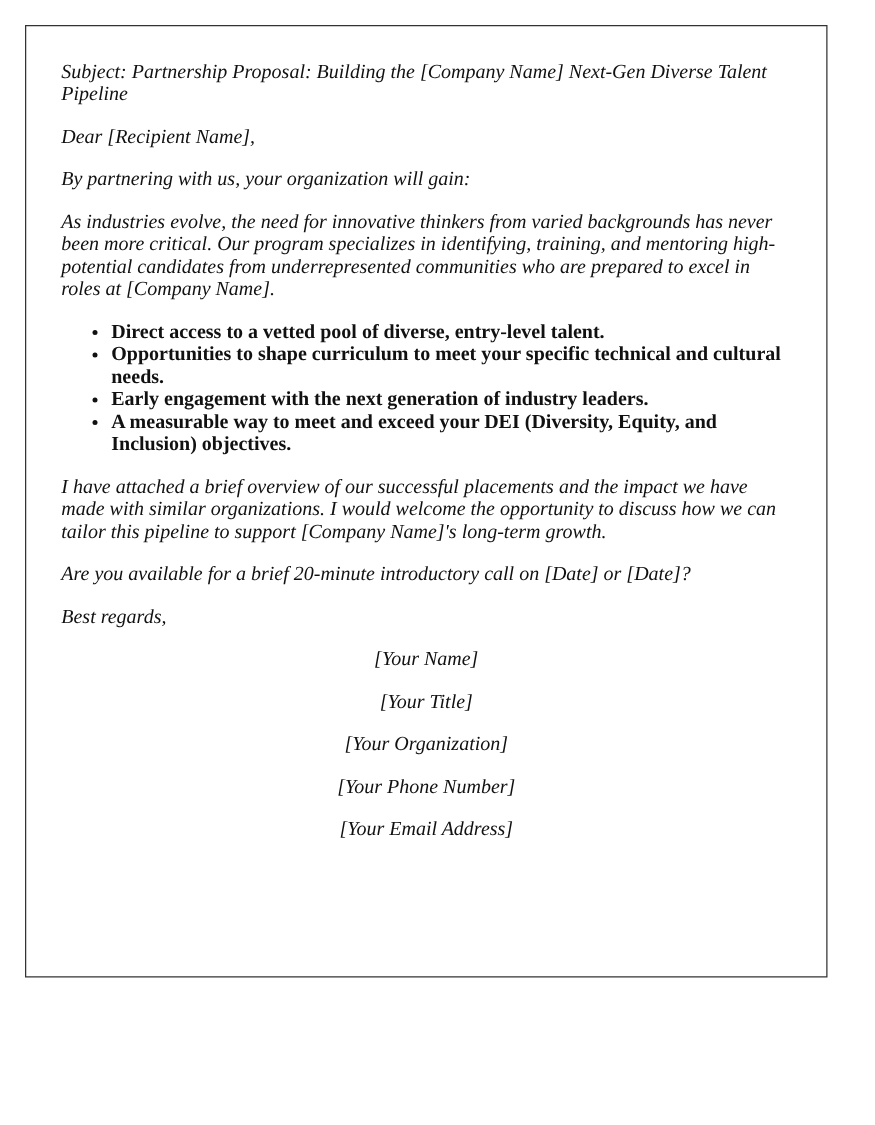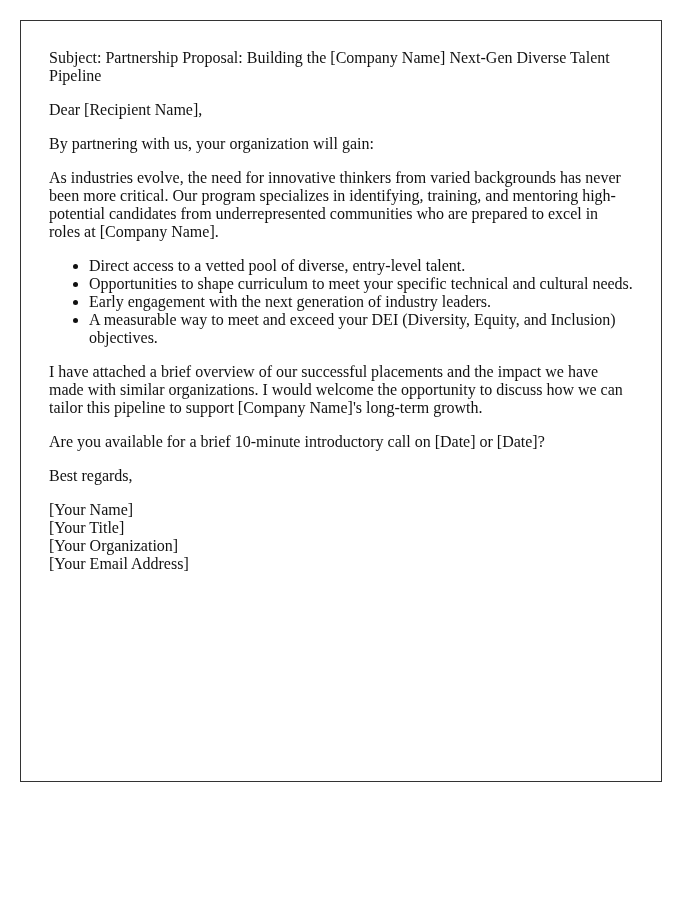--- a/index.html
+++ b/index.html
@@ -23,50 +23,54 @@
       width: 640px;
       height: 760px;
       border: 1px solid #333333;
       box-sizing: content-box;
     }
     .letter-inner {
       padding: 28px 28px 20px 28px;
     }
     p {
       margin: 0 0 16px 0;
+      font-style: italic;
     }
     ul {
       margin: 0 0 16px 0;
       padding-left: 40px;
     }
     ul li {
       margin: 0;
+      font-weight: bold;
     }
     .signature p {
-      margin: 0;
+      margin: 16px;
+      text-align: center;
     }
   </style>
 </head>
 <body>
 
 <div class="letter">
   <div class="letter-inner">
     <p>Subject: Partnership Proposal: Building the [Company Name] Next-Gen Diverse Talent Pipeline</p>
     <p>Dear [Recipient Name],</p>
     <p>By partnering with us, your organization will gain:</p>
     <p>As industries evolve, the need for innovative thinkers from varied backgrounds has never been more critical. Our program specializes in identifying, training, and mentoring high-potential candidates from underrepresented communities who are prepared to excel in roles at [Company Name].</p>
     <ul>
       <li>Direct access to a vetted pool of diverse, entry-level talent.</li>
       <li>Opportunities to shape curriculum to meet your specific technical and cultural needs.</li>
       <li>Early engagement with the next generation of industry leaders.</li>
       <li>A measurable way to meet and exceed your DEI (Diversity, Equity, and Inclusion) objectives.</li>
     </ul>
     <p>I have attached a brief overview of our successful placements and the impact we have made with similar organizations. I would welcome the opportunity to discuss how we can tailor this pipeline to support [Company Name]'s long-term growth.</p>
-    <p>Are you available for a brief 10-minute introductory call on [Date] or [Date]?</p>
+    <p>Are you available for a brief 20-minute introductory call on [Date] or [Date]?</p>
     <p>Best regards,</p>
     <div class="signature">
       <p>[Your Name]</p>
       <p>[Your Title]</p>
       <p>[Your Organization]</p>
+      <p>[Your Phone Number]</p>
       <p>[Your Email Address]</p>
     </div>
   </div>
 </div>
 
 </body></html>

